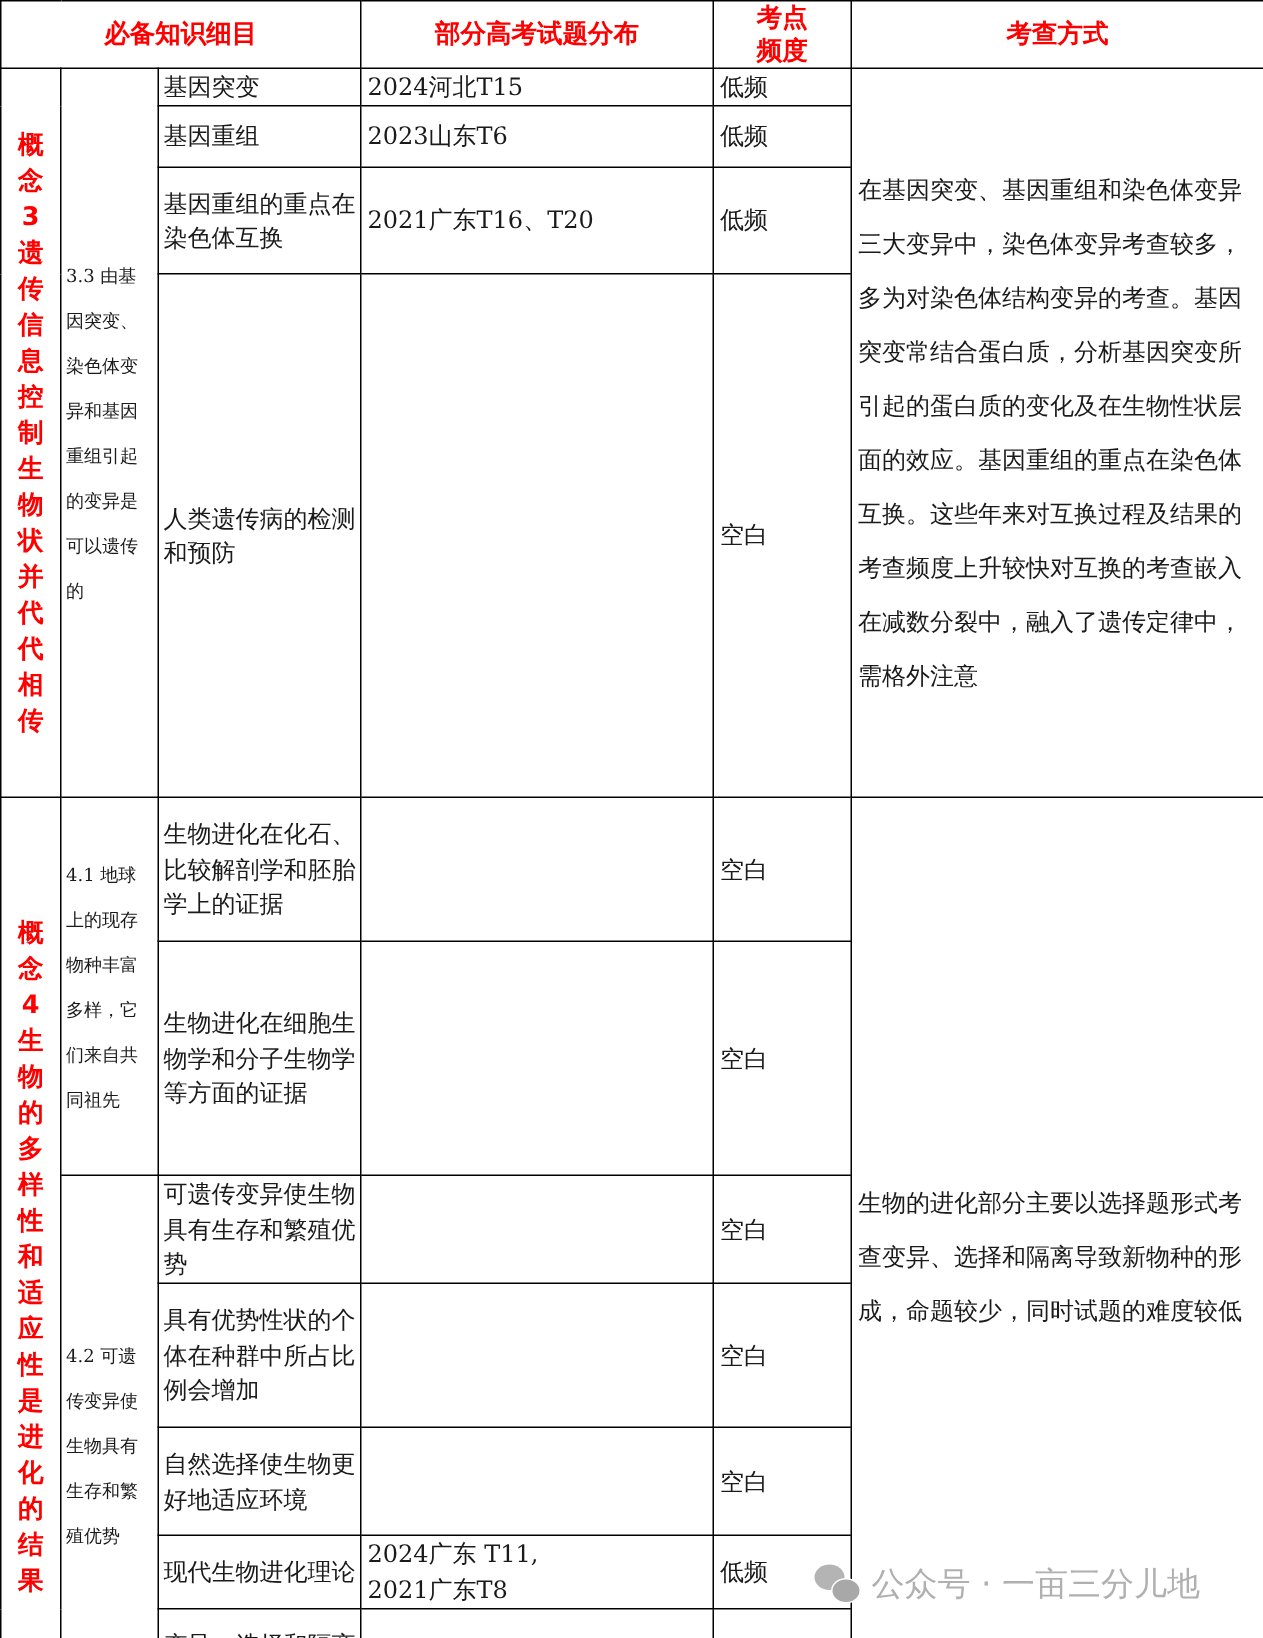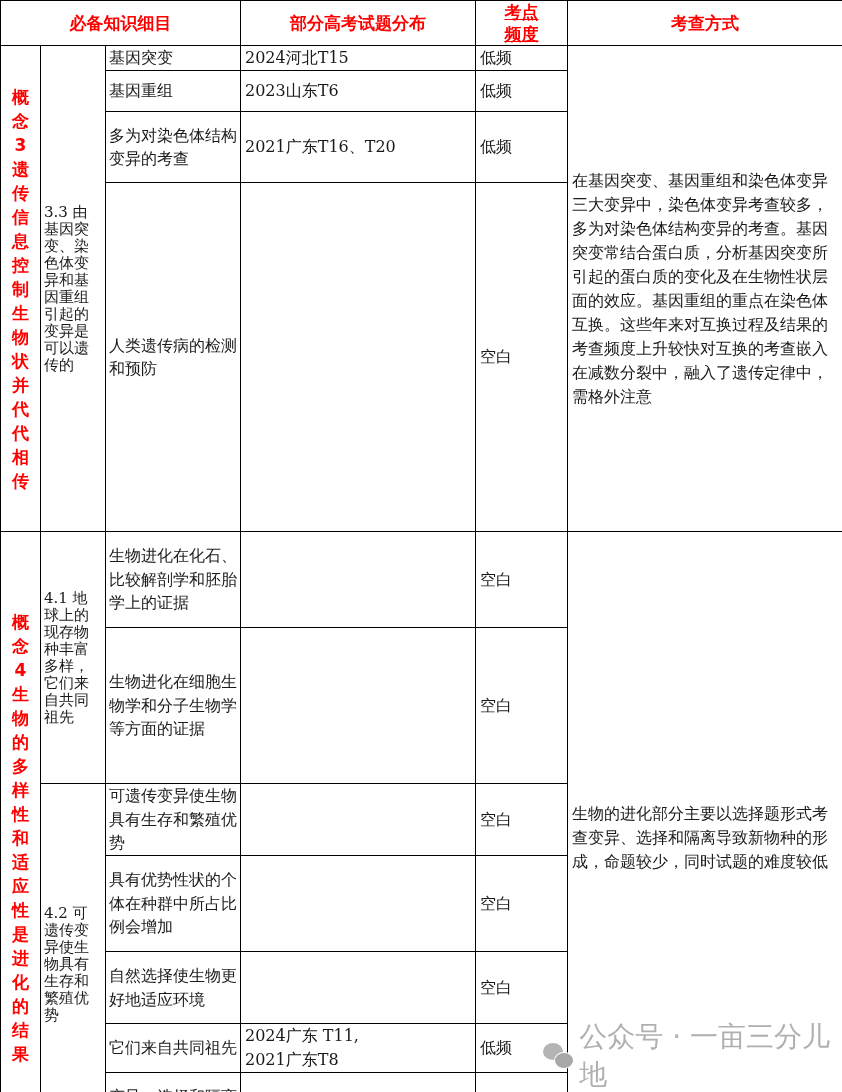--- a/index.html
+++ b/index.html
@@ -7,26 +7,26 @@
          font-family: "DejaVu Serif", "Liberation Serif", serif; color: #1a1a1a; }
   table { border-collapse: collapse; table-layout: fixed; position: absolute; left: 0; top: 0;
           width: 842px; }
   td, th { border: 1.5px solid #000; padding: 0 4px; font-size: 16px; line-height: 24px;
            vertical-align: middle; overflow: hidden; }
   th { color: #ff0000; font-weight: bold; font-size: 17px; text-align: center;
        font-family: "DejaVu Sans", "Liberation Sans", sans-serif; line-height: 22px; }
   .concept { color: #ff0000; font-weight: bold; text-align: center; padding: 0 2px;
              font-family: "DejaVu Sans", "Liberation Sans", sans-serif; font-size: 17px; line-height: 24px; }
   .concept span { display: block; }
-  .sub { padding: 0 3px; font-size: 15px; line-height: 17px; }
+  .sub { padding: 0 3px; font-size: 12px; line-height: 30px; }
   .item { padding: 0 3px; line-height: 23.5px; }
   .center { text-align: left; }
-  .method { padding: 0 4px; line-height: 24px; }
+  .method { padding: 0 4px; line-height: 36px; }
   .watermark { position: absolute; left: 543px; top: 1040px; height: 32px; display: flex;
-               align-items: center; gap: 8px; color: #b0b0b0; font-size: 28px;
+               align-items: center; gap: 8px; color: #b0b0b0; font-size: 22px;
                font-family: "DejaVu Sans", "Liberation Sans", sans-serif; }
   .wm-icon { width: 30px; height: 26px; position: relative; }
   .wm-icon .b1 { position: absolute; left: 0; top: 0; width: 20px; height: 17px; border-radius: 50%; background: #b4b4b4; }
   .wm-icon .b2 { position: absolute; left: 11px; top: 9px; width: 18px; height: 15px; border-radius: 50%; background: #a8a8a8; border: 1.5px solid #fff; }
 </style>
 </head>
 <body>
 
 <table>
   <colgroup>
@@ -34,21 +34,21 @@
     <col style="width:65px">
     <col style="width:135px">
     <col style="width:235px">
     <col style="width:92px">
     <col style="width:275px">
   </colgroup>
   <tbody>
       <tr style="height:33px">
     <th colspan="3">必备知识细目</th>
     <th>部分高考试题分布</th>
-    <th><span style="display:inline-block;width:40px;text-decoration:underline;">考点频度</span></th>
+    <th><span style="display:inline-block;width:40px;">考点频度</span></th>
     <th>考查方式</th>
   </tr>
 
   <tr style="height:23px">
     <td rowspan="4" class="concept">
       <span>概</span>
           <span>念</span>
           <span>3</span>
           <span>遗</span>
           <span>传</span>
@@ -70,21 +70,21 @@
     <td class="center">2024河北T15</td>
     <td class="center">低频</td>
     <td rowspan="4" class="method">在基因突变、基因重组和染色体变异三大变异中，染色体变异考查较多，多为对染色体结构变异的考查。基因突变常结合蛋白质，分析基因突变所引起的蛋白质的变化及在生物性状层面的效应。基因重组的重点在染色体互换。这些年来对互换过程及结果的考查频度上升较快对互换的考查嵌入在减数分裂中，融入了遗传定律中，需格外注意</td>
   </tr>
   <tr style="height:41px">
     <td class="item">基因重组</td>
     <td class="center">2023山东T6</td>
     <td class="center">低频</td>
   </tr>
   <tr style="height:71px">
-    <td class="item">多为对染色体结构变异的考查</td>
+    <td class="item">基因重组的重点在染色体互换</td>
     <td class="center">2021广东T16、T20</td>
     <td class="center">低频</td>
   </tr>
   <tr style="height:349px">
     <td class="item">人类遗传病的检测和预防</td>
     <td class="center"></td>
     <td class="center">空白</td>
   </tr>
 
   <tr style="height:96px">
@@ -130,21 +130,21 @@
     <td class="item">具有优势性状的个体在种群中所占比例会增加</td>
     <td class="center"></td>
     <td class="center">空白</td>
   </tr>
   <tr style="height:72px">
     <td class="item">自然选择使生物更好地适应环境</td>
     <td class="center"></td>
     <td class="center">空白</td>
   </tr>
   <tr style="height:48px">
-    <td class="item">它们来自共同祖先</td>
+    <td class="item">现代生物进化理论</td>
     <td class="center">
       <div>2024广东 T11,</div>
       <div>2021广东T8</div>
     </td>
     <td class="center">低频</td>
   </tr>
   <tr style="height:72px">
     <td class="item">变异、选择和隔离导致新物种形成</td>
     <td class="center"></td>
     <td class="center">空白</td>

